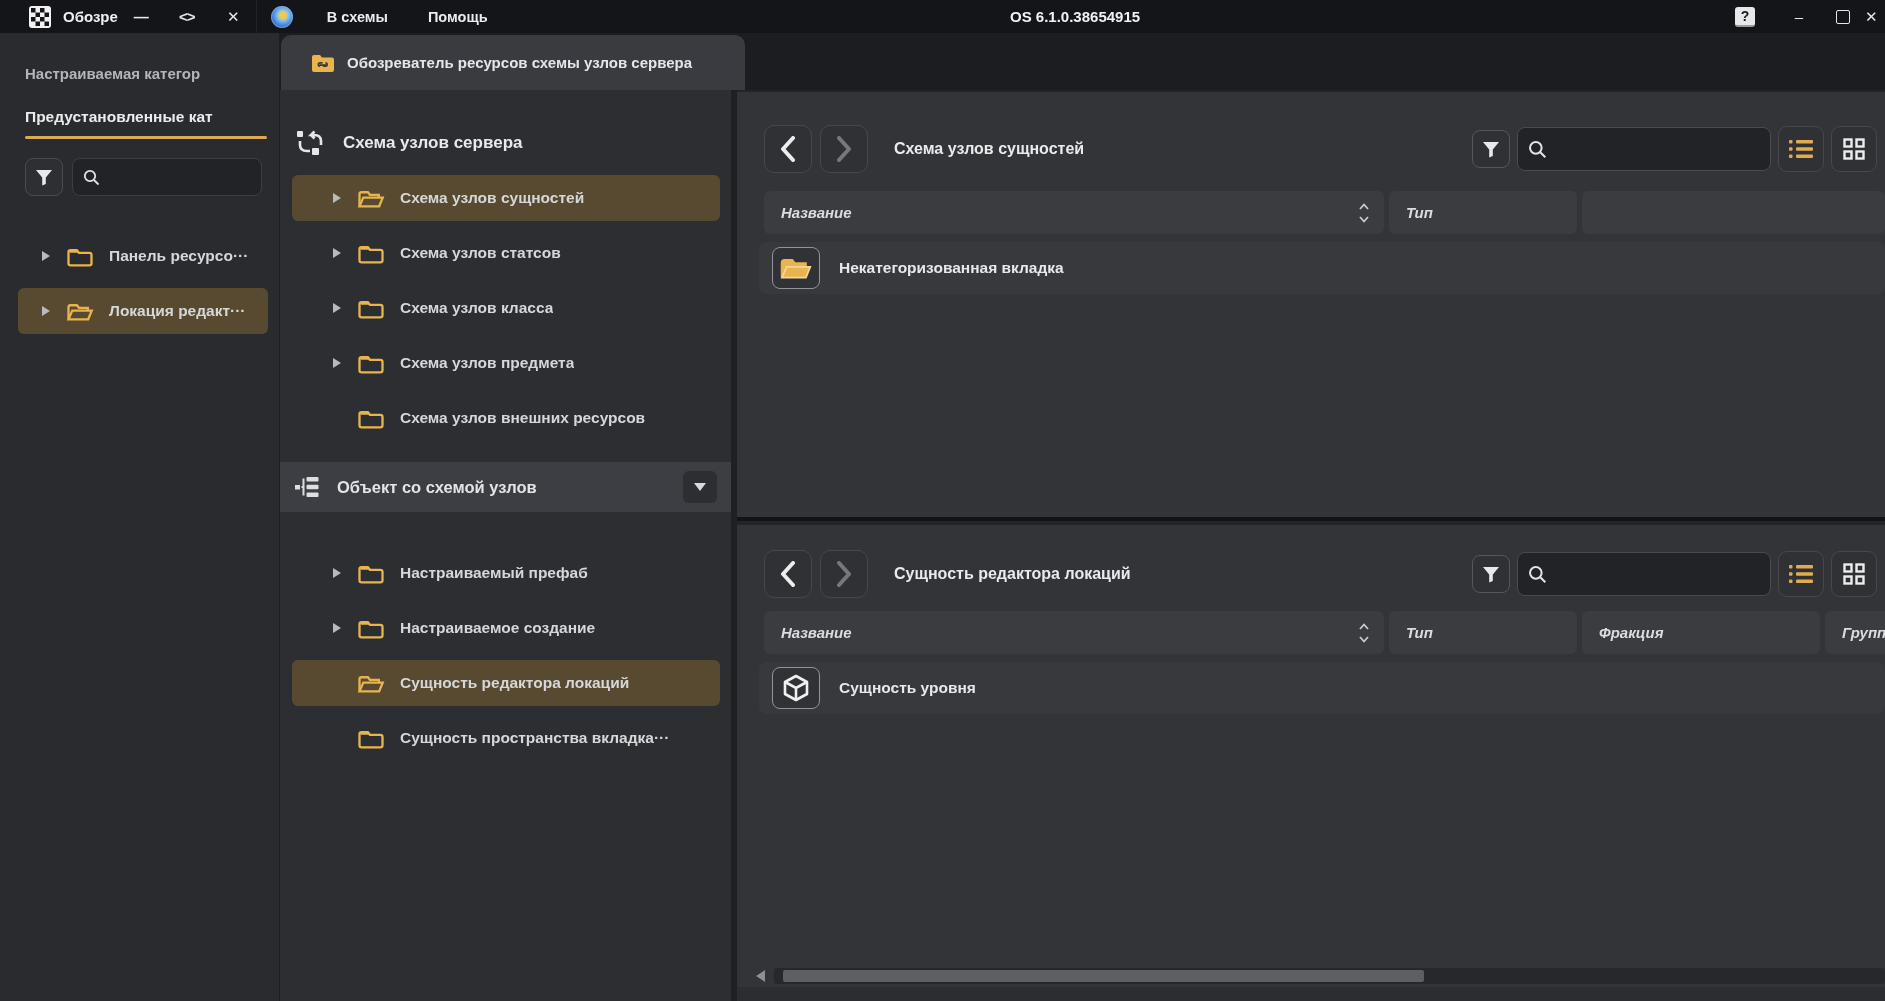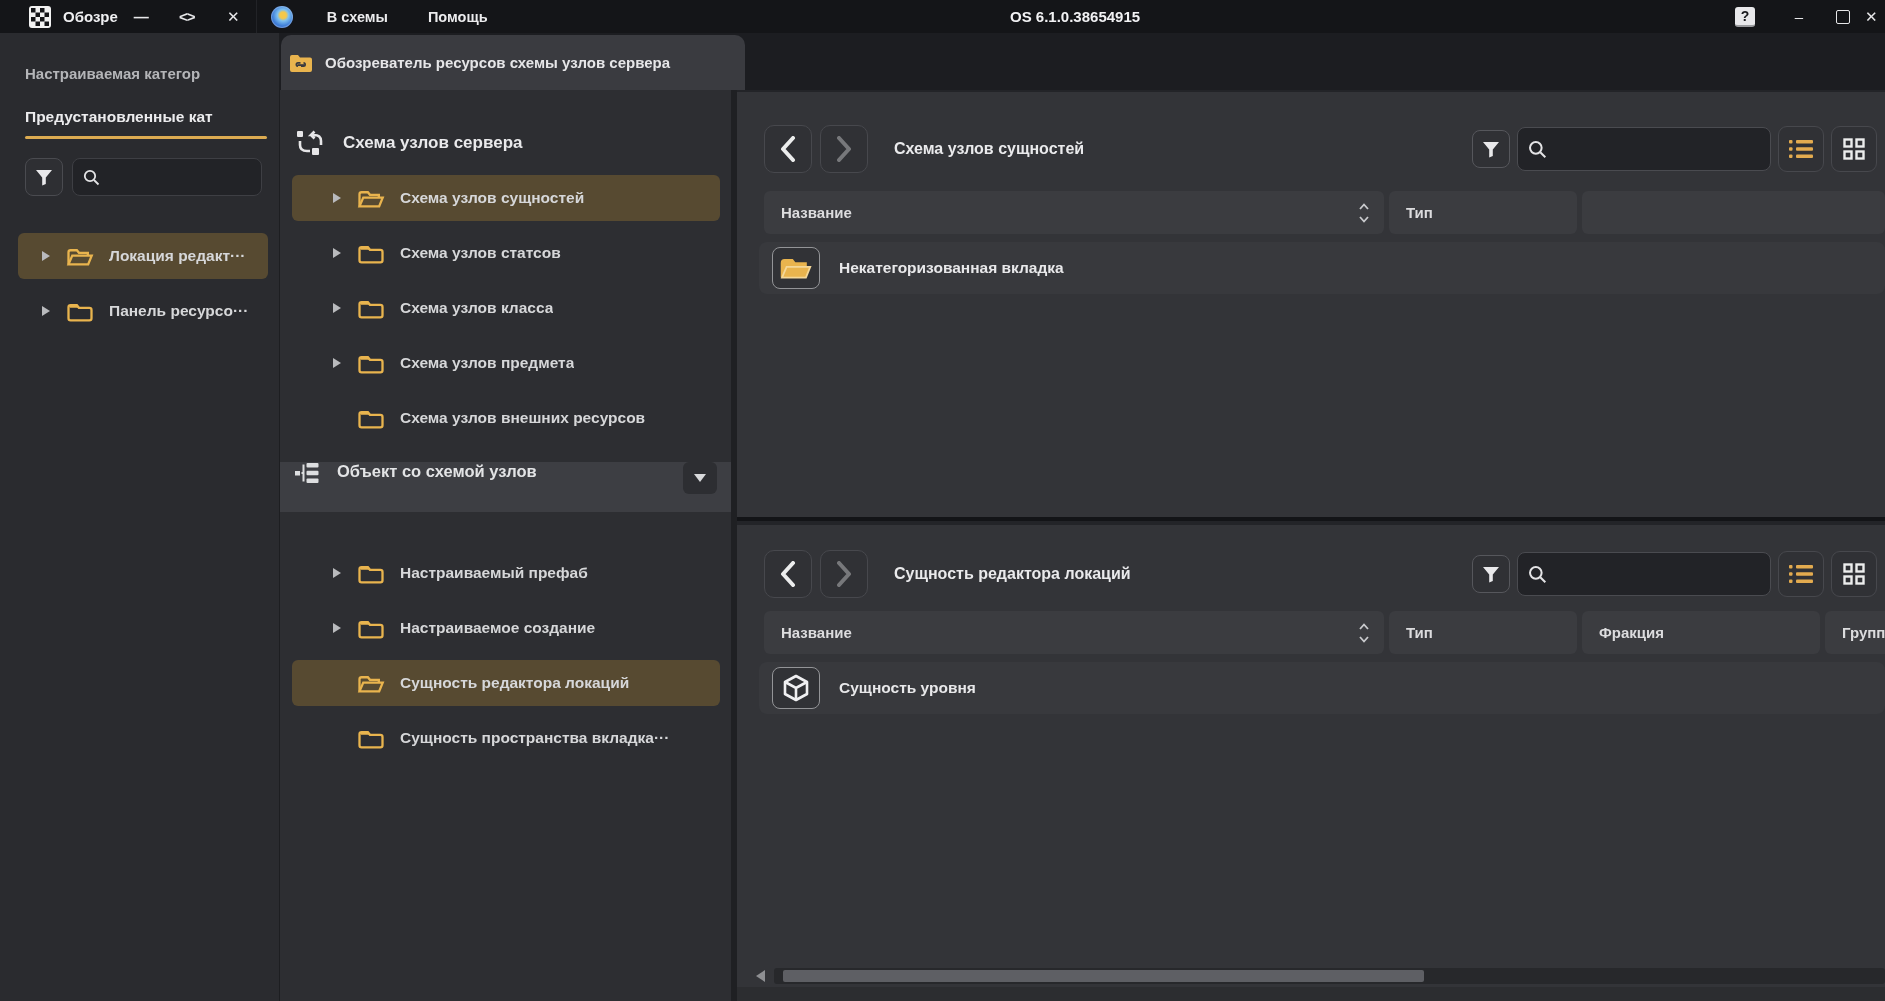--- a/index.html
+++ b/index.html
@@ -34,21 +34,21 @@
     display:flex; align-items:center; justify-content:center; font-weight:700; font-size:14px;
     border-bottom:2px solid #9a9b9e; margin-right:22px; }
   .win-ctl { width:44px; height:33px; display:flex; align-items:center; justify-content:center;
     color:#e6e6e8; font-size:15px; }
   .win-ctl.square::before { content:""; width:12px; height:12px; border:1.5px solid #e6e6e8; border-radius:2px; }
   .win-ctl.close-half { width:20px; overflow:hidden; justify-content:flex-start; }
 
   
   .tabstrip { position:absolute; left:280px; top:33px; width:1605px; height:57px; background:#1c1d21; }
   .doc-tab { position:absolute; left:1px; top:2px; width:464px; height:55px; background:#3a3b40;
-    border-radius:10px 10px 0 0; display:flex; align-items:center; padding-left:8px; gap:12px; }
+    border-radius:10px 10px 0 0; display:flex; align-items:center; padding-left:30px; gap:12px; }
   .doc-tab-label { color:#e6e6e8; font-weight:700; font-size:15px; white-space:nowrap; }
 
   
   .sidebar { position:absolute; left:0; top:33px; width:280px; height:968px; background:#2a2b2f;
     border-right:1px solid #1d1e21; }
   .sb-tab { padding:0 25px; white-space:nowrap; overflow:hidden; }
   .sb-tab-1 { margin-top:32px; color:#b4b5b8; font-weight:700; font-size:15px; }
   .sb-tab-2 { margin-top:26px; color:#ececee; font-weight:700; font-size:15.5px; }
   .sb-underline { margin:10px 0 0 25px; width:242px; height:3px; background:#dcab51; border-radius:2px; }
   .sb-toolbar { display:flex; gap:9px; margin:19px 0 0 25px; }
@@ -77,21 +77,21 @@
   .sidebar .folder-ic { margin-right:15px; }
 
   
   .midpanel { position:absolute; left:280px; top:90px; width:451px; height:911px; background:#2d2e32; }
   .mid-header { display:flex; align-items:center; gap:17px; padding-left:16px; margin-top:30px; height:46px; }
   .mid-header-label { color:#e9e9eb; font-weight:700; font-size:17px; }
   .midpanel .tree { padding:0 0 0 0; }
   .midpanel .tree-row { margin-left:12px; width:428px; padding-left:41px; }
   .midpanel .arrow { margin-right:16px; }
   .midpanel .folder-ic { margin-right:15px; }
-  .section-bar { margin-top:21px; height:50px; background:#3d3e43; display:flex; 
+  .section-bar { margin-top:21px; height:50px; background:#3d3e43; display:flex; align-items:center;
     padding:0 14px 0 15px; gap:16px; }
   .section-label { color:#e3e4e6; font-weight:700; font-size:16.5px; flex:1; white-space:nowrap; }
   .section-dd { width:34px; height:32px; background:#2d2e32; border-radius:6px; display:flex;
     align-items:center; justify-content:center; }
   .dd-caret { width:0; height:0; border-top:8px solid #d8d9db; border-left:6.5px solid transparent;
     border-right:6.5px solid transparent; }
   .obj-tree { margin-top:29px; }
 
   .panel-gap { position:absolute; left:731px; top:90px; width:6px; height:911px; background:#1f2023; }
 
@@ -109,21 +109,21 @@
   .panel-controls { position:absolute; right:8px; top:0; height:48px; display:flex; align-items:center; gap:7px; }
   .panel-controls .icon-btn { width:38px; height:38px; background:#303135; border-color:#56575c; }
   .panel-controls .search-box { width:254px; height:44px; border-color:#4a4b50; }
   .view-btn { width:46px; height:46px; border:1.5px solid #47484d; border-radius:9px; background:#303135;
     display:flex; align-items:center; justify-content:center; }
 
   .thead { display:flex; gap:5px; margin-left:27px; }
   .rpanel.top .thead { margin-top:18px; }
   .rpanel.bottom .thead { margin-top:13px; }
   .th { height:43px; background:#3b3c40; border-radius:6px; display:flex; align-items:center;
-    padding:0 14px 0 17px; color:#dcdcde; font-weight:700; font-size:15px; position:relative; flex:none; }
+    padding:0 14px 0 17px; color:#dcdcde; font-weight:700; font-size:15px; position:relative; flex:none;font-style:italic; }
   .th .sort { margin-left:auto; }
   .trow { height:52px; margin:8px 0 0 22px; width:1126px; background:#38393d; border-radius:8px;
     display:flex; align-items:center; }
   .row-icon-box { width:48px; height:42px; border:1.5px solid #939497; border-radius:8px; background:#313236;
     display:flex; align-items:center; justify-content:center; margin:0 19px 0 13px; flex:none; }
   .row-icon-box .cube-ic { display:none; }
   .trow[data-icon="cube"] .cube-ic { display:block; }
   .row-name { color:#e8e8ea; font-weight:700; font-size:15.5px; flex:none; }
   .trow-wrap { position:relative; }
 
@@ -202,52 +202,52 @@
     <div class="search-box sb-search">
       <svg width="17" height="17" viewBox="0 0 17 17">
         <circle cx="7" cy="7" r="5.2" fill="none" stroke="#e4e4e6" stroke-width="1.8"></circle>
         <line x1="11" y1="11" x2="15.5" y2="15.5" stroke="#e4e4e6" stroke-width="1.8"></line>
       </svg>
       <input class="search-input" placeholder="" style="">
     </div>
   </div>
   <div class="tree">
 
+      <div class="tree-row">
+        <span class="arrow"></span>
+        <span class="folder-ic">
+          <svg width="28" height="23" viewBox="0 0 26 22">
+            <g class="f-closed">
+              <path d="M2 7 q0-2 2-2 h6 l2 2.5 h10 q2 0 2 2 v8 q0 2-2 2 H4 q-2 0-2-2 z" fill="none" stroke="currentColor" stroke-width="2.2"></path>
+              <path d="M3.2 5.3 h6.5 l1.6 2.2 H3.2 z" fill="currentColor"></path>
+            </g>
+            <g class="f-open">
+              <path d="M2 18.5 V7 q0-2 2-2 h6 l2 2.5 h8.5 v2.6" fill="none" stroke="currentColor" stroke-width="2.2"></path>
+              <path d="M2 18.5 l3.6-8.4 h18.6 l-3.4 8.4 z" fill="none" stroke="currentColor" stroke-width="2.2"></path>
+            </g>
+          </svg>
+        </span>
+        <span class="tree-label">Панель ресурсо···</span>
+      </div>
+
       <div class="tree-row selected">
         <span class="arrow"></span>
         <span class="folder-ic open">
           <svg width="28" height="23" viewBox="0 0 26 22">
             <g class="f-closed">
               <path d="M2 7 q0-2 2-2 h6 l2 2.5 h10 q2 0 2 2 v8 q0 2-2 2 H4 q-2 0-2-2 z" fill="none" stroke="currentColor" stroke-width="2.2"></path>
               <path d="M3.2 5.3 h6.5 l1.6 2.2 H3.2 z" fill="currentColor"></path>
             </g>
             <g class="f-open">
               <path d="M2 18.5 V7 q0-2 2-2 h6 l2 2.5 h8.5 v2.6" fill="none" stroke="currentColor" stroke-width="2.2"></path>
               <path d="M2 18.5 l3.6-8.4 h18.6 l-3.4 8.4 z" fill="none" stroke="currentColor" stroke-width="2.2"></path>
             </g>
           </svg>
         </span>
         <span class="tree-label">Локация редакт···</span>
-      </div>
-
-      <div class="tree-row">
-        <span class="arrow"></span>
-        <span class="folder-ic">
-          <svg width="28" height="23" viewBox="0 0 26 22">
-            <g class="f-closed">
-              <path d="M2 7 q0-2 2-2 h6 l2 2.5 h10 q2 0 2 2 v8 q0 2-2 2 H4 q-2 0-2-2 z" fill="none" stroke="currentColor" stroke-width="2.2"></path>
-              <path d="M3.2 5.3 h6.5 l1.6 2.2 H3.2 z" fill="currentColor"></path>
-            </g>
-            <g class="f-open">
-              <path d="M2 18.5 V7 q0-2 2-2 h6 l2 2.5 h8.5 v2.6" fill="none" stroke="currentColor" stroke-width="2.2"></path>
-              <path d="M2 18.5 l3.6-8.4 h18.6 l-3.4 8.4 z" fill="none" stroke="currentColor" stroke-width="2.2"></path>
-            </g>
-          </svg>
-        </span>
-        <span class="tree-label">Панель ресурсо···</span>
       </div>
 
 
   </div>
 </div>
 
 <div class="midpanel">
   <div class="mid-header">
     <svg width="30" height="26" viewBox="0 0 30 26">
       <rect x="1" y="1" width="6" height="6" rx="1" fill="#e6e6e8"></rect>

